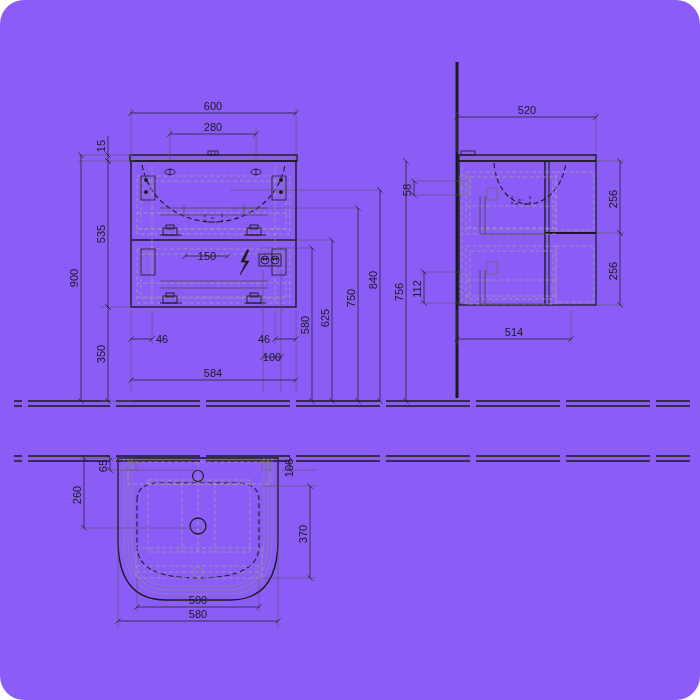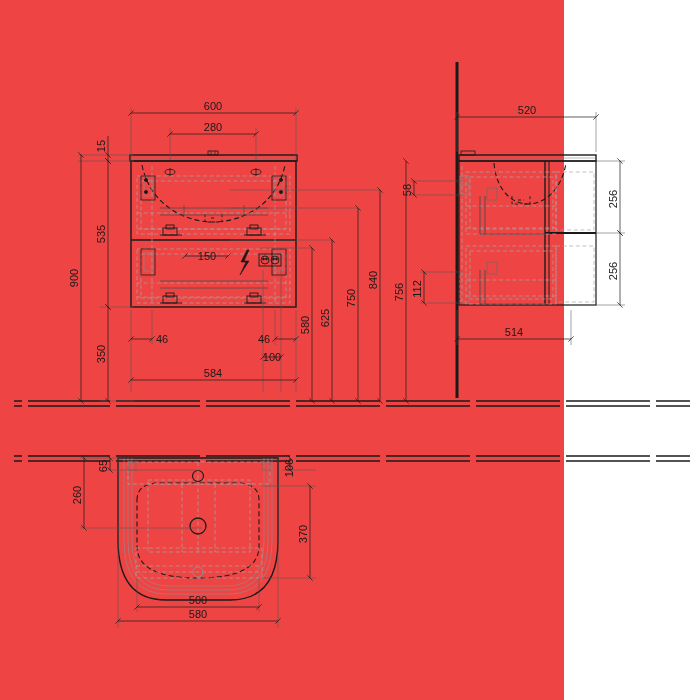--- a/index.html
+++ b/index.html
@@ -1,17 +1,17 @@
 <!DOCTYPE html>
 <html><head>
 <meta charset="utf-8">
 <style>
   html,body{margin:0;padding:0;background:#ffffff;}
   body{width:700px;height:700px;overflow:hidden;font-family:"Liberation Sans",sans-serif;}
-  #sheet{position:relative;width:564px;height:700px;background:#ef4444;}
+  #sheet{position:relative;width:700px;height:700px;background:#8b5cf6;border-radius:24px;}
   svg{display:block;}
   text{font-family:"Liberation Sans",sans-serif;fill:#1a1a1a;}
 </style>
 </head>
 <body>
 
 <div id="sheet">
 <svg width="700" height="700" viewBox="0 0 700 700">
 
   <defs>

